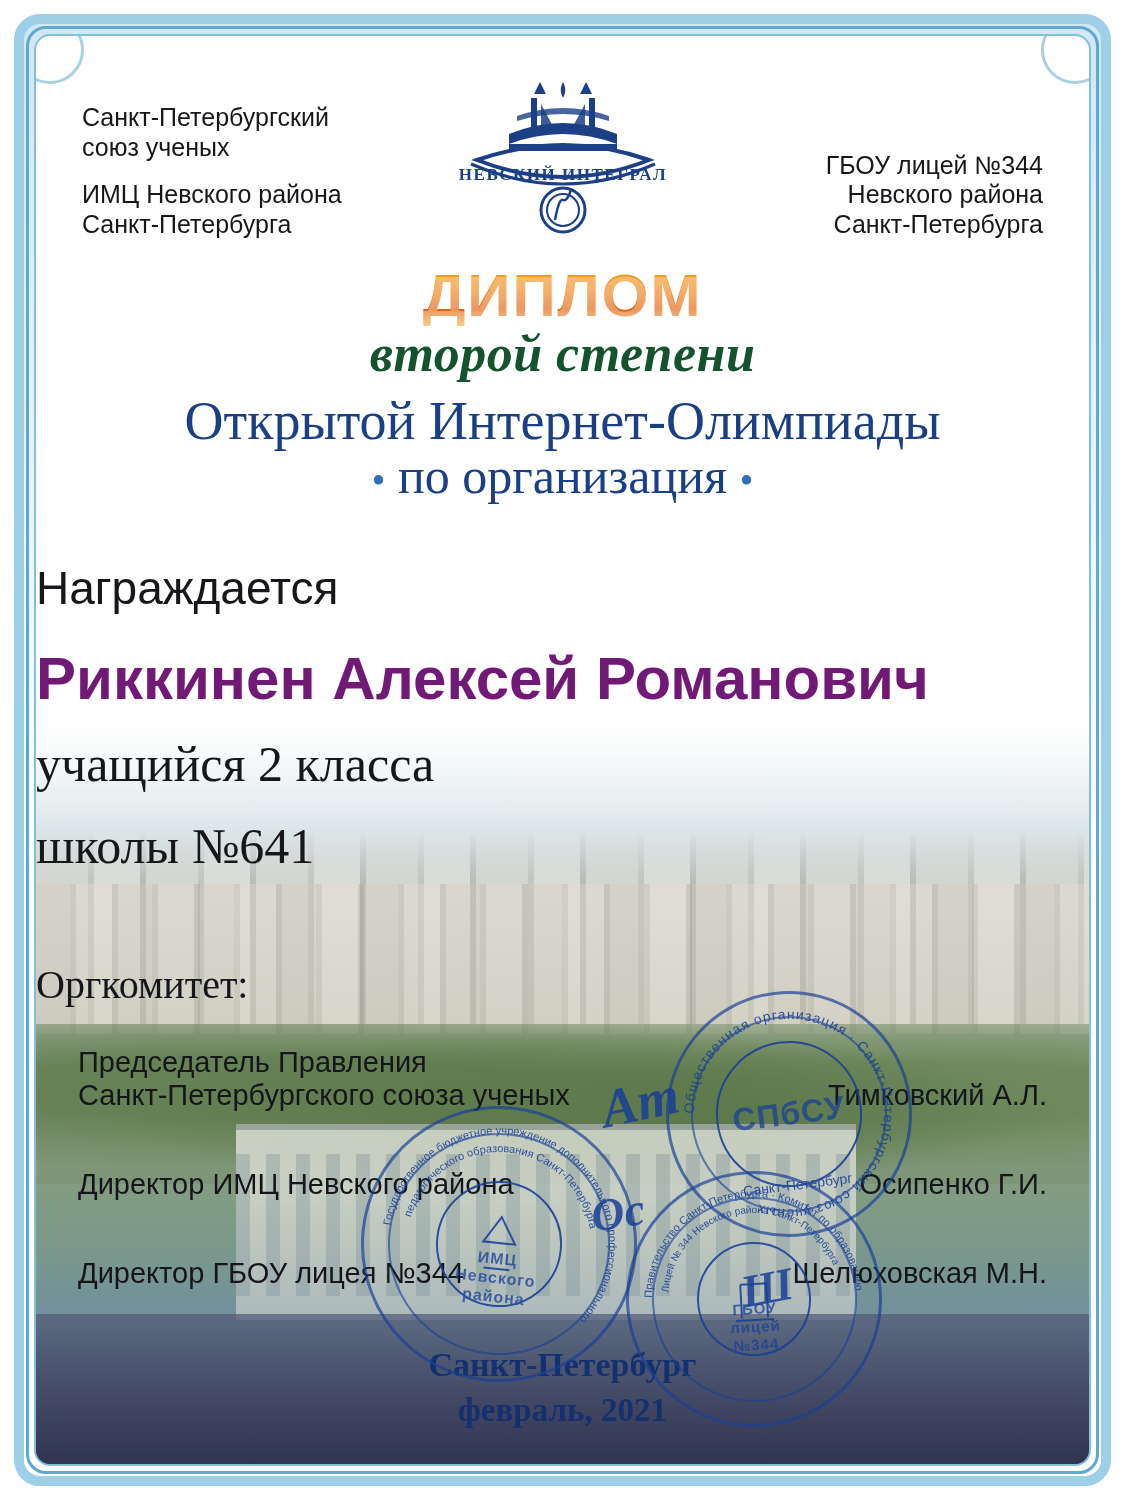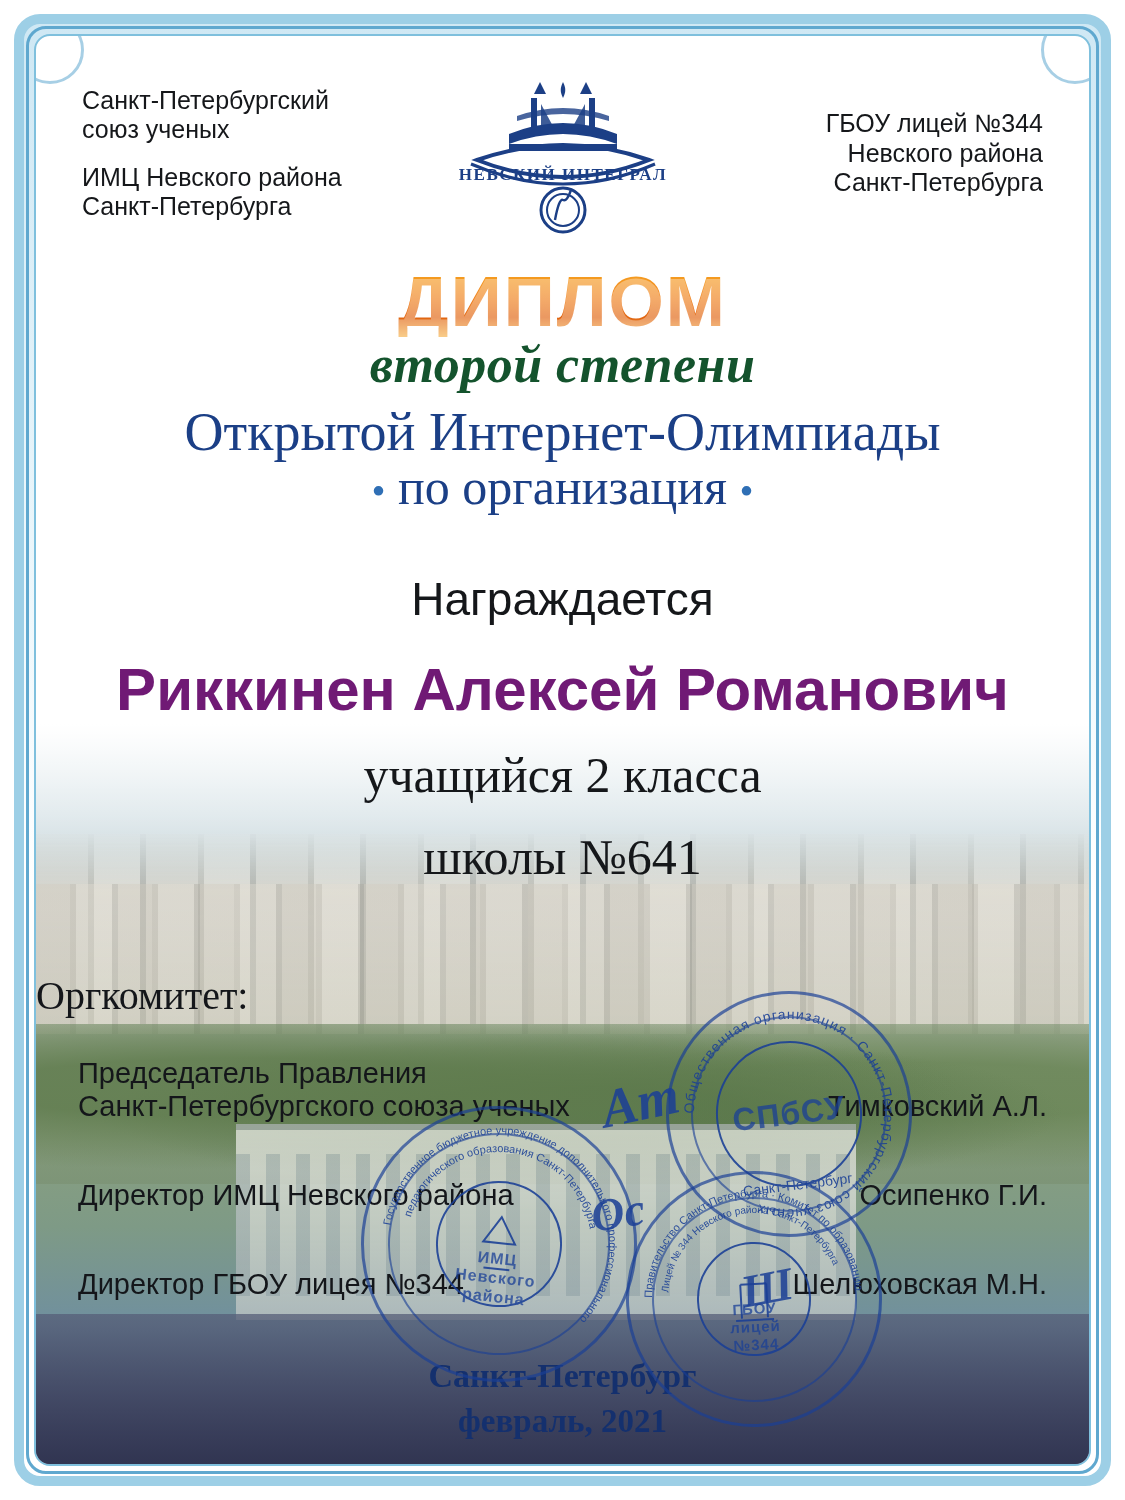--- a/index.html
+++ b/index.html
@@ -128,21 +128,21 @@
     background: linear-gradient(180deg, rgba(86,94,120,.75), rgba(48,52,80,.92));
   }
 
   
   .header {
     position: relative;
     z-index: 3;
     padding: 32px 46px 0 46px;
     display: flex;
     justify-content: space-between;
-    align-items: center;
+    align-items: flex-end;
   }
   .header-block {
     font-size: 25px;
     line-height: 1.18;
     color: #15171a;
     white-space: pre-line;
   }
   .header-left { text-align: left; width: 330px; }
   .header-right { text-align: right; width: 330px; }
   .header-left .block2 { margin-top: 18px; }
@@ -159,21 +159,21 @@
   
   .title-wrap {
     position: relative;
     z-index: 3;
     text-align: center;
     margin-top: 28px;
   }
   .title-main {
     font-family: "Liberation Sans", sans-serif;
     font-weight: bold;
-    font-size: 71px;
+    font-size: 60px;
     letter-spacing: 2px;
     line-height: .98;
     background: linear-gradient(180deg,#f7a823 0%, #ef7f1a 45%, #e0620e 72%, #f6b24a 100%);
     -webkit-background-clip: text;
     background-clip: text;
     color: transparent;
     text-shadow: 0 2px 0 rgba(255,255,255,.35);
   }
   .title-sub {
     font-family: "Liberation Serif", serif;
@@ -194,21 +194,21 @@
   .title-olymp .line2 {
     font-size: 50px;
     display: block;
   }
   .dot { color: #2f6fb5; font-size: 40px; vertical-align: middle; }
 
   
   .award {
     position: relative;
     z-index: 3;
-    text-align: center;
+    text-align: left;
     margin-top: 58px;
   }
   .award-label {
     font-size: 46px;
     color: #15171a;
   }
   .award-name {
     font-size: 60px;
     font-weight: bold;
     color: #701a75;

